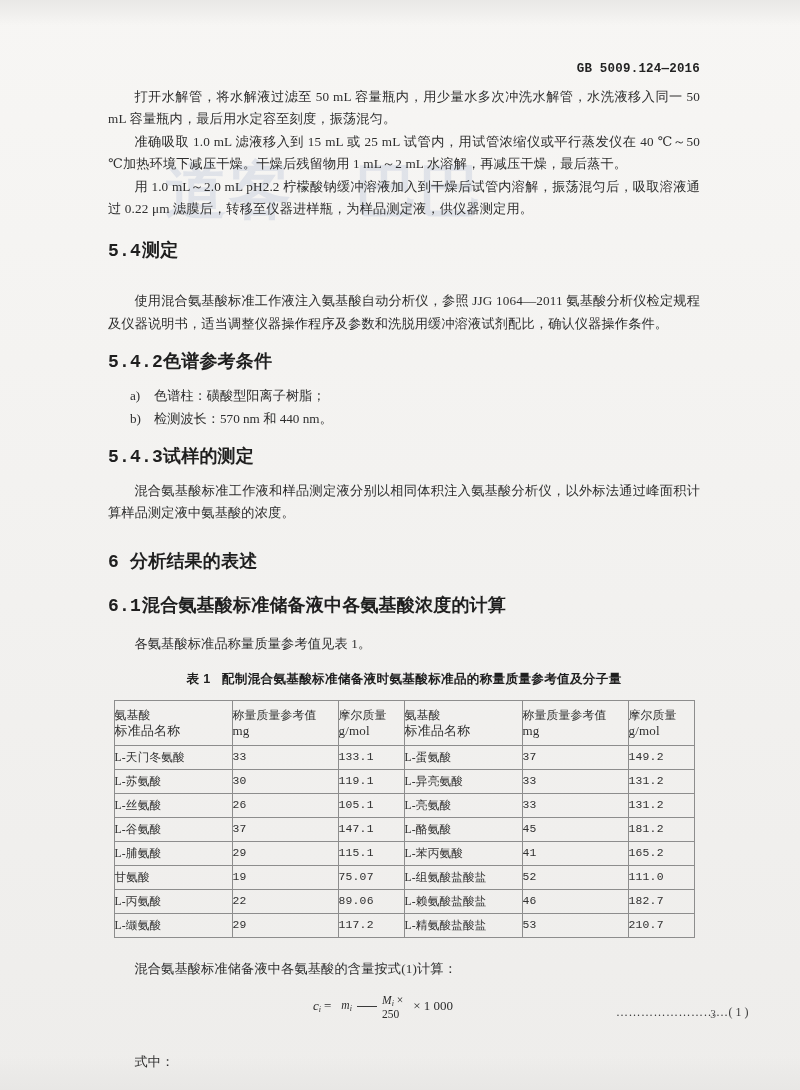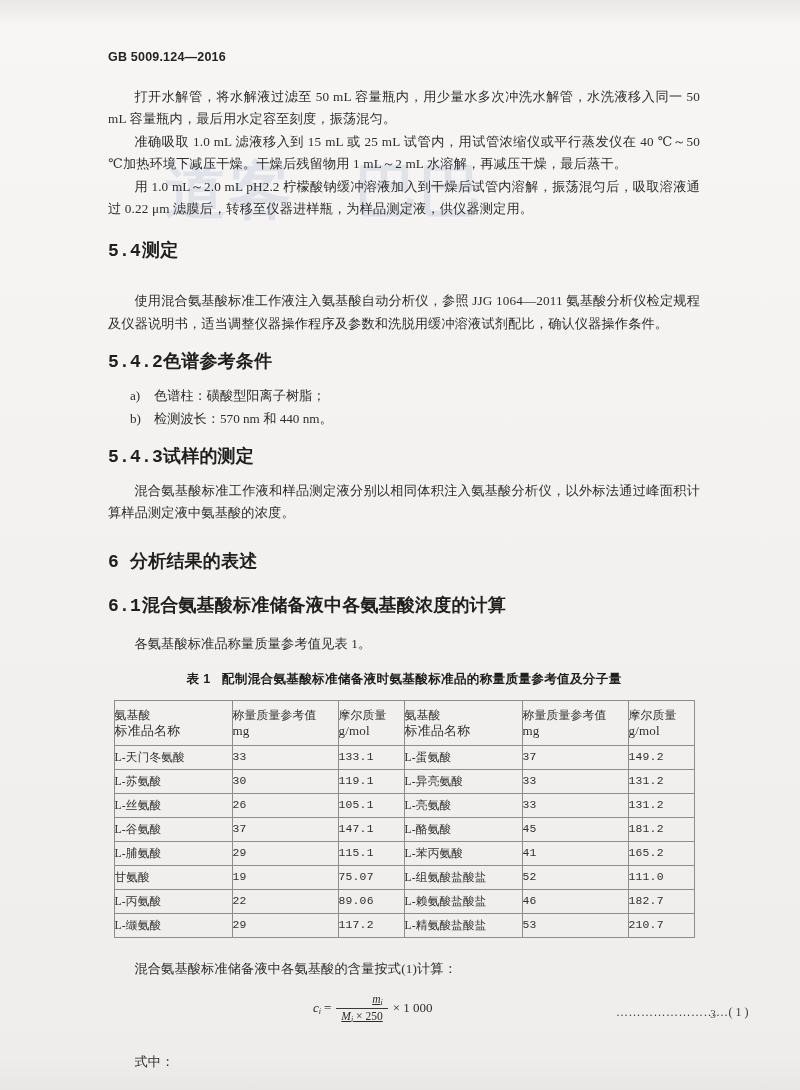--- a/index.html
+++ b/index.html
@@ -43,23 +43,24 @@
     position: absolute;
     left: 108px;
     top: 0;
     width: 592px;
   }
 
   
   .runhead {
     position: absolute;
     left: 108px;
-    top: 50px;
+    top: 62px;
     width: 592px;
-    font-family: Liberation Sans, sans-serif;
+    text-align: right;
+    font-family: Liberation Mono, monospace;
     font-weight: bold;
     font-size: 12.5px;
     letter-spacing: .2px;
     color: #232323;
   }
 
   
   p.body {
     margin: 0;
     font-size: 13.2px;
@@ -149,25 +150,24 @@
     font-size: 13px;
     color: #2c2c2c;
     display: flex;
     align-items: center;
     gap: 3px;
   }
   .var { font-style: italic; }
   .sub { font-size: 8px; font-style: italic; vertical-align: -0.28em; }
   .frac {
     display: inline-flex;
-    flex-direction: column;
-    align-items: flex-end;
+    flex-direction: row;
+    align-items: center;
     vertical-align: middle;
     margin: 0 2px;
-    text-decoration: underline;
   }
   .frac .top { padding: 0 5px 1px 5px; font-size: 11.5px; }
   .frac .bar { width: 100%; height: 1px; background: #3a3a3a; }
   .frac .bot { padding: 1px 5px 0 5px; font-size: 11.5px; }
   .eqnum {
     position: absolute;
     left: 508px;
     top: 14px;
     font-size: 12px;
     color: #3a3a3a;

